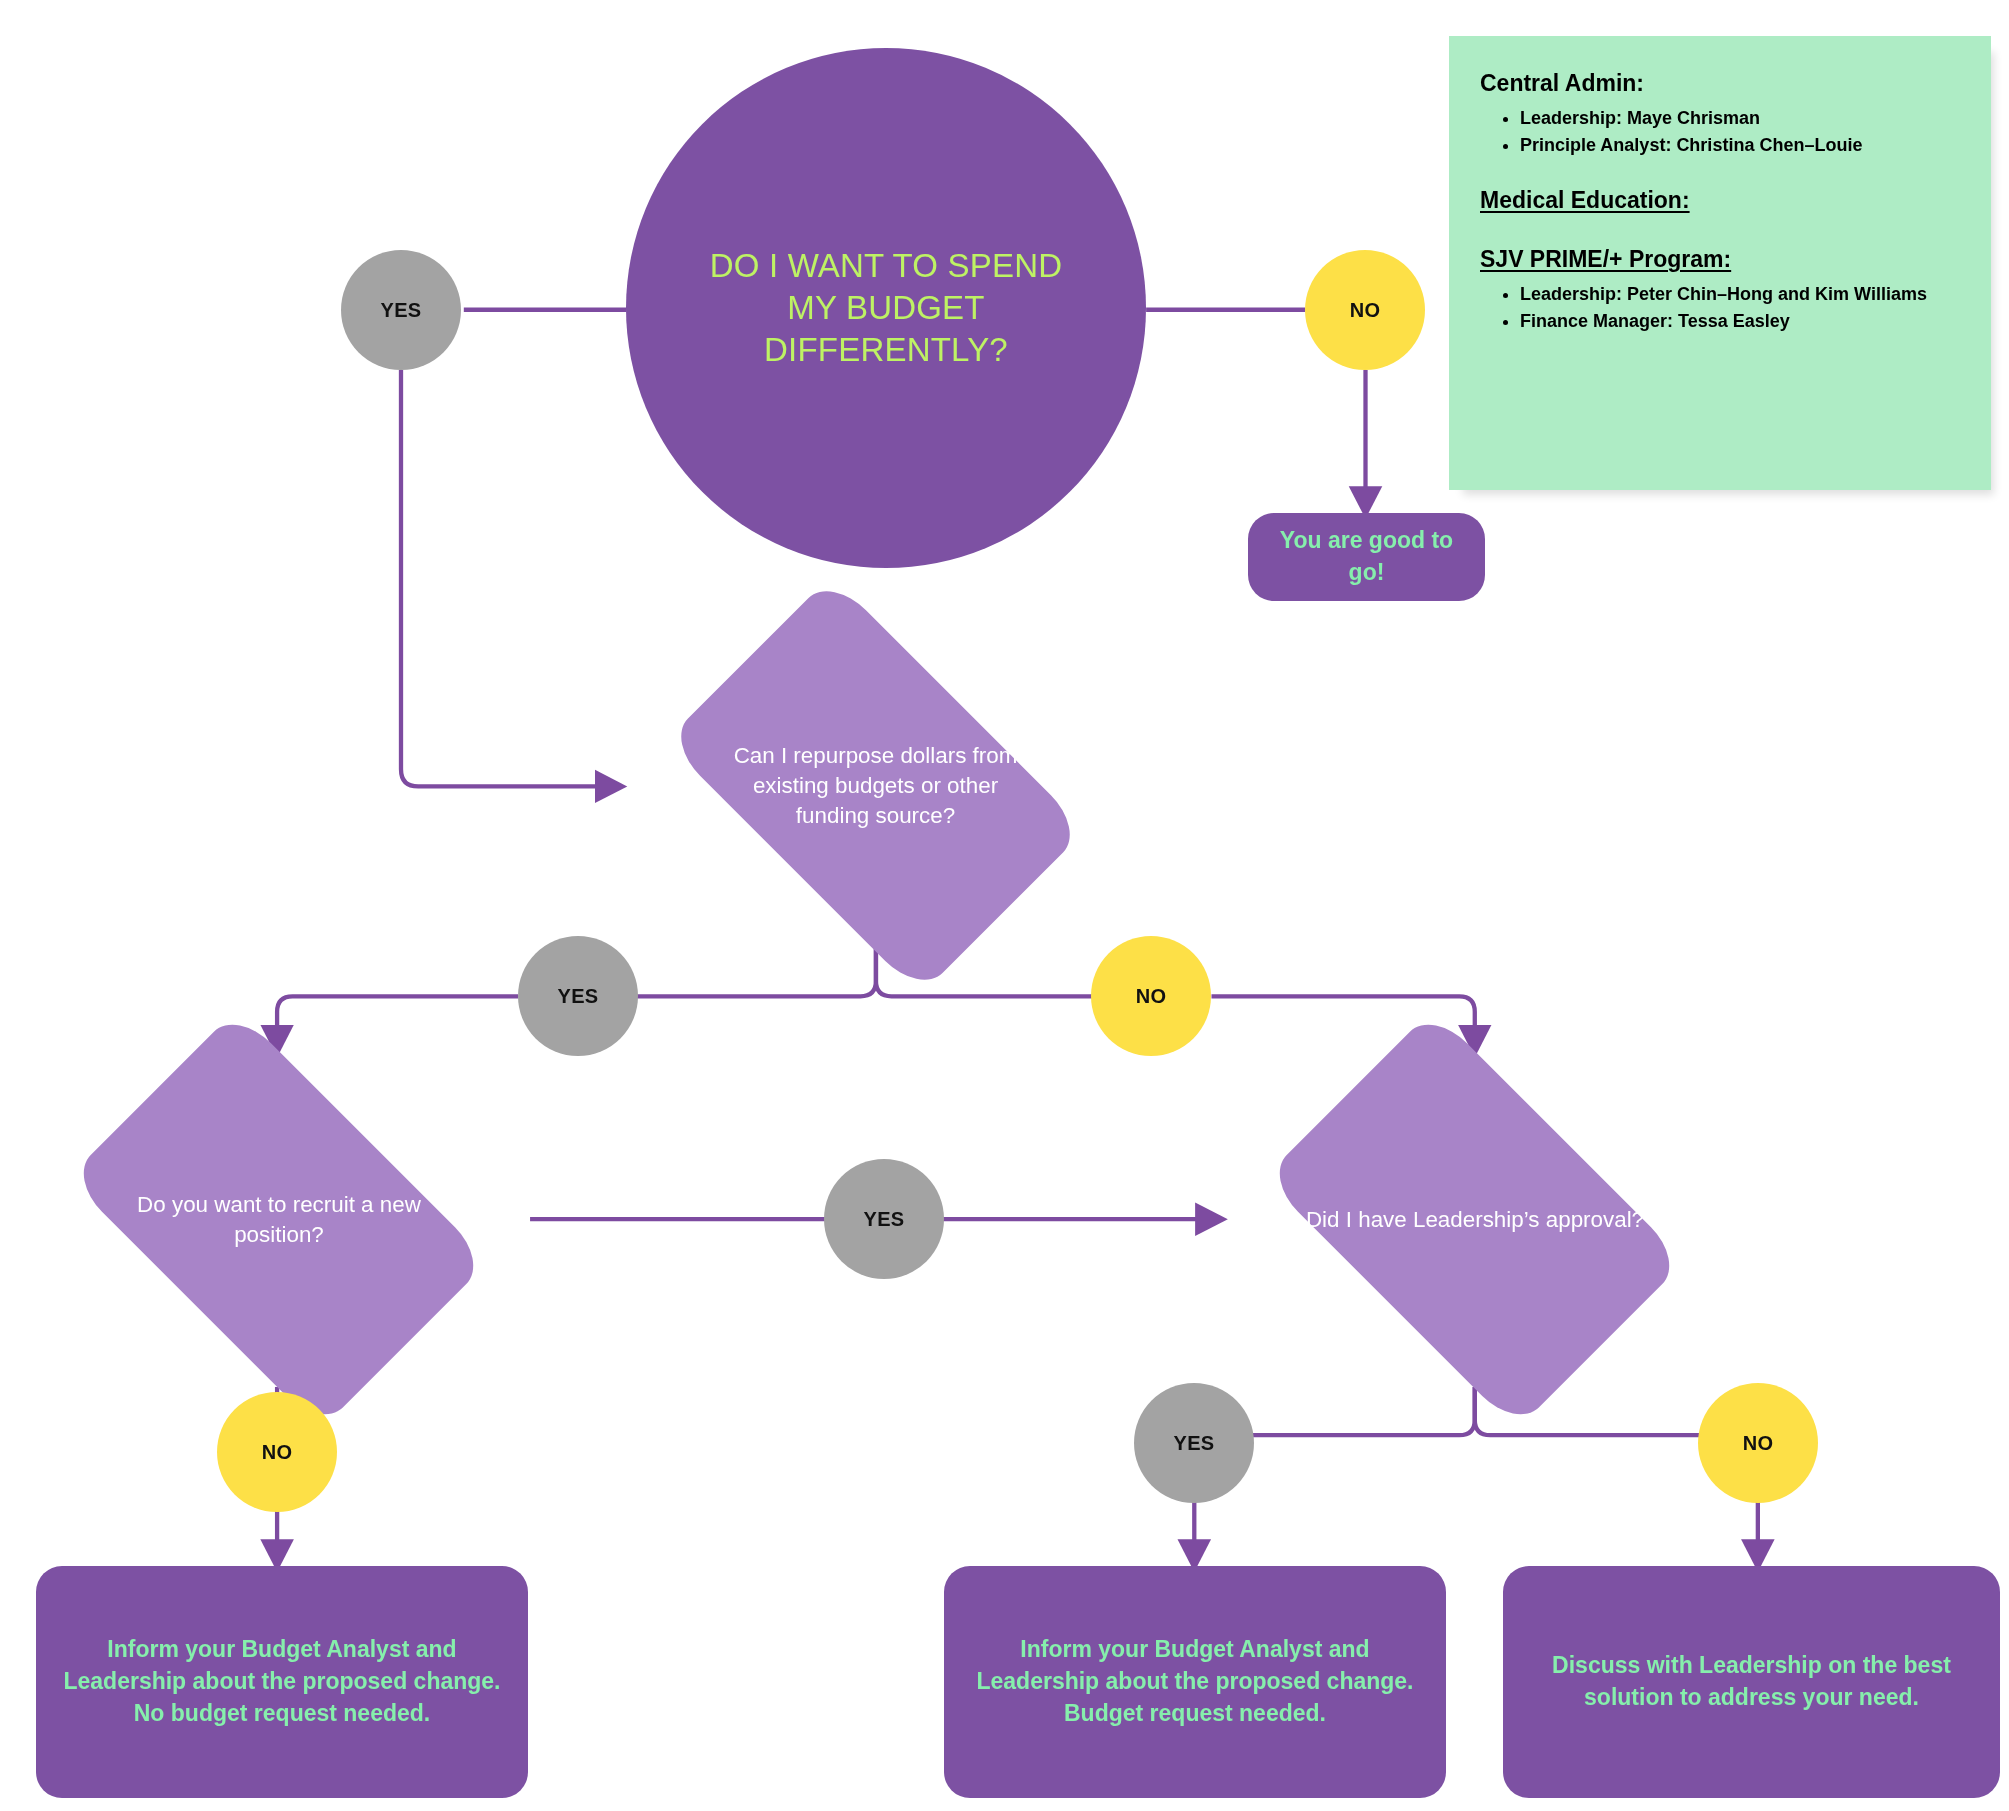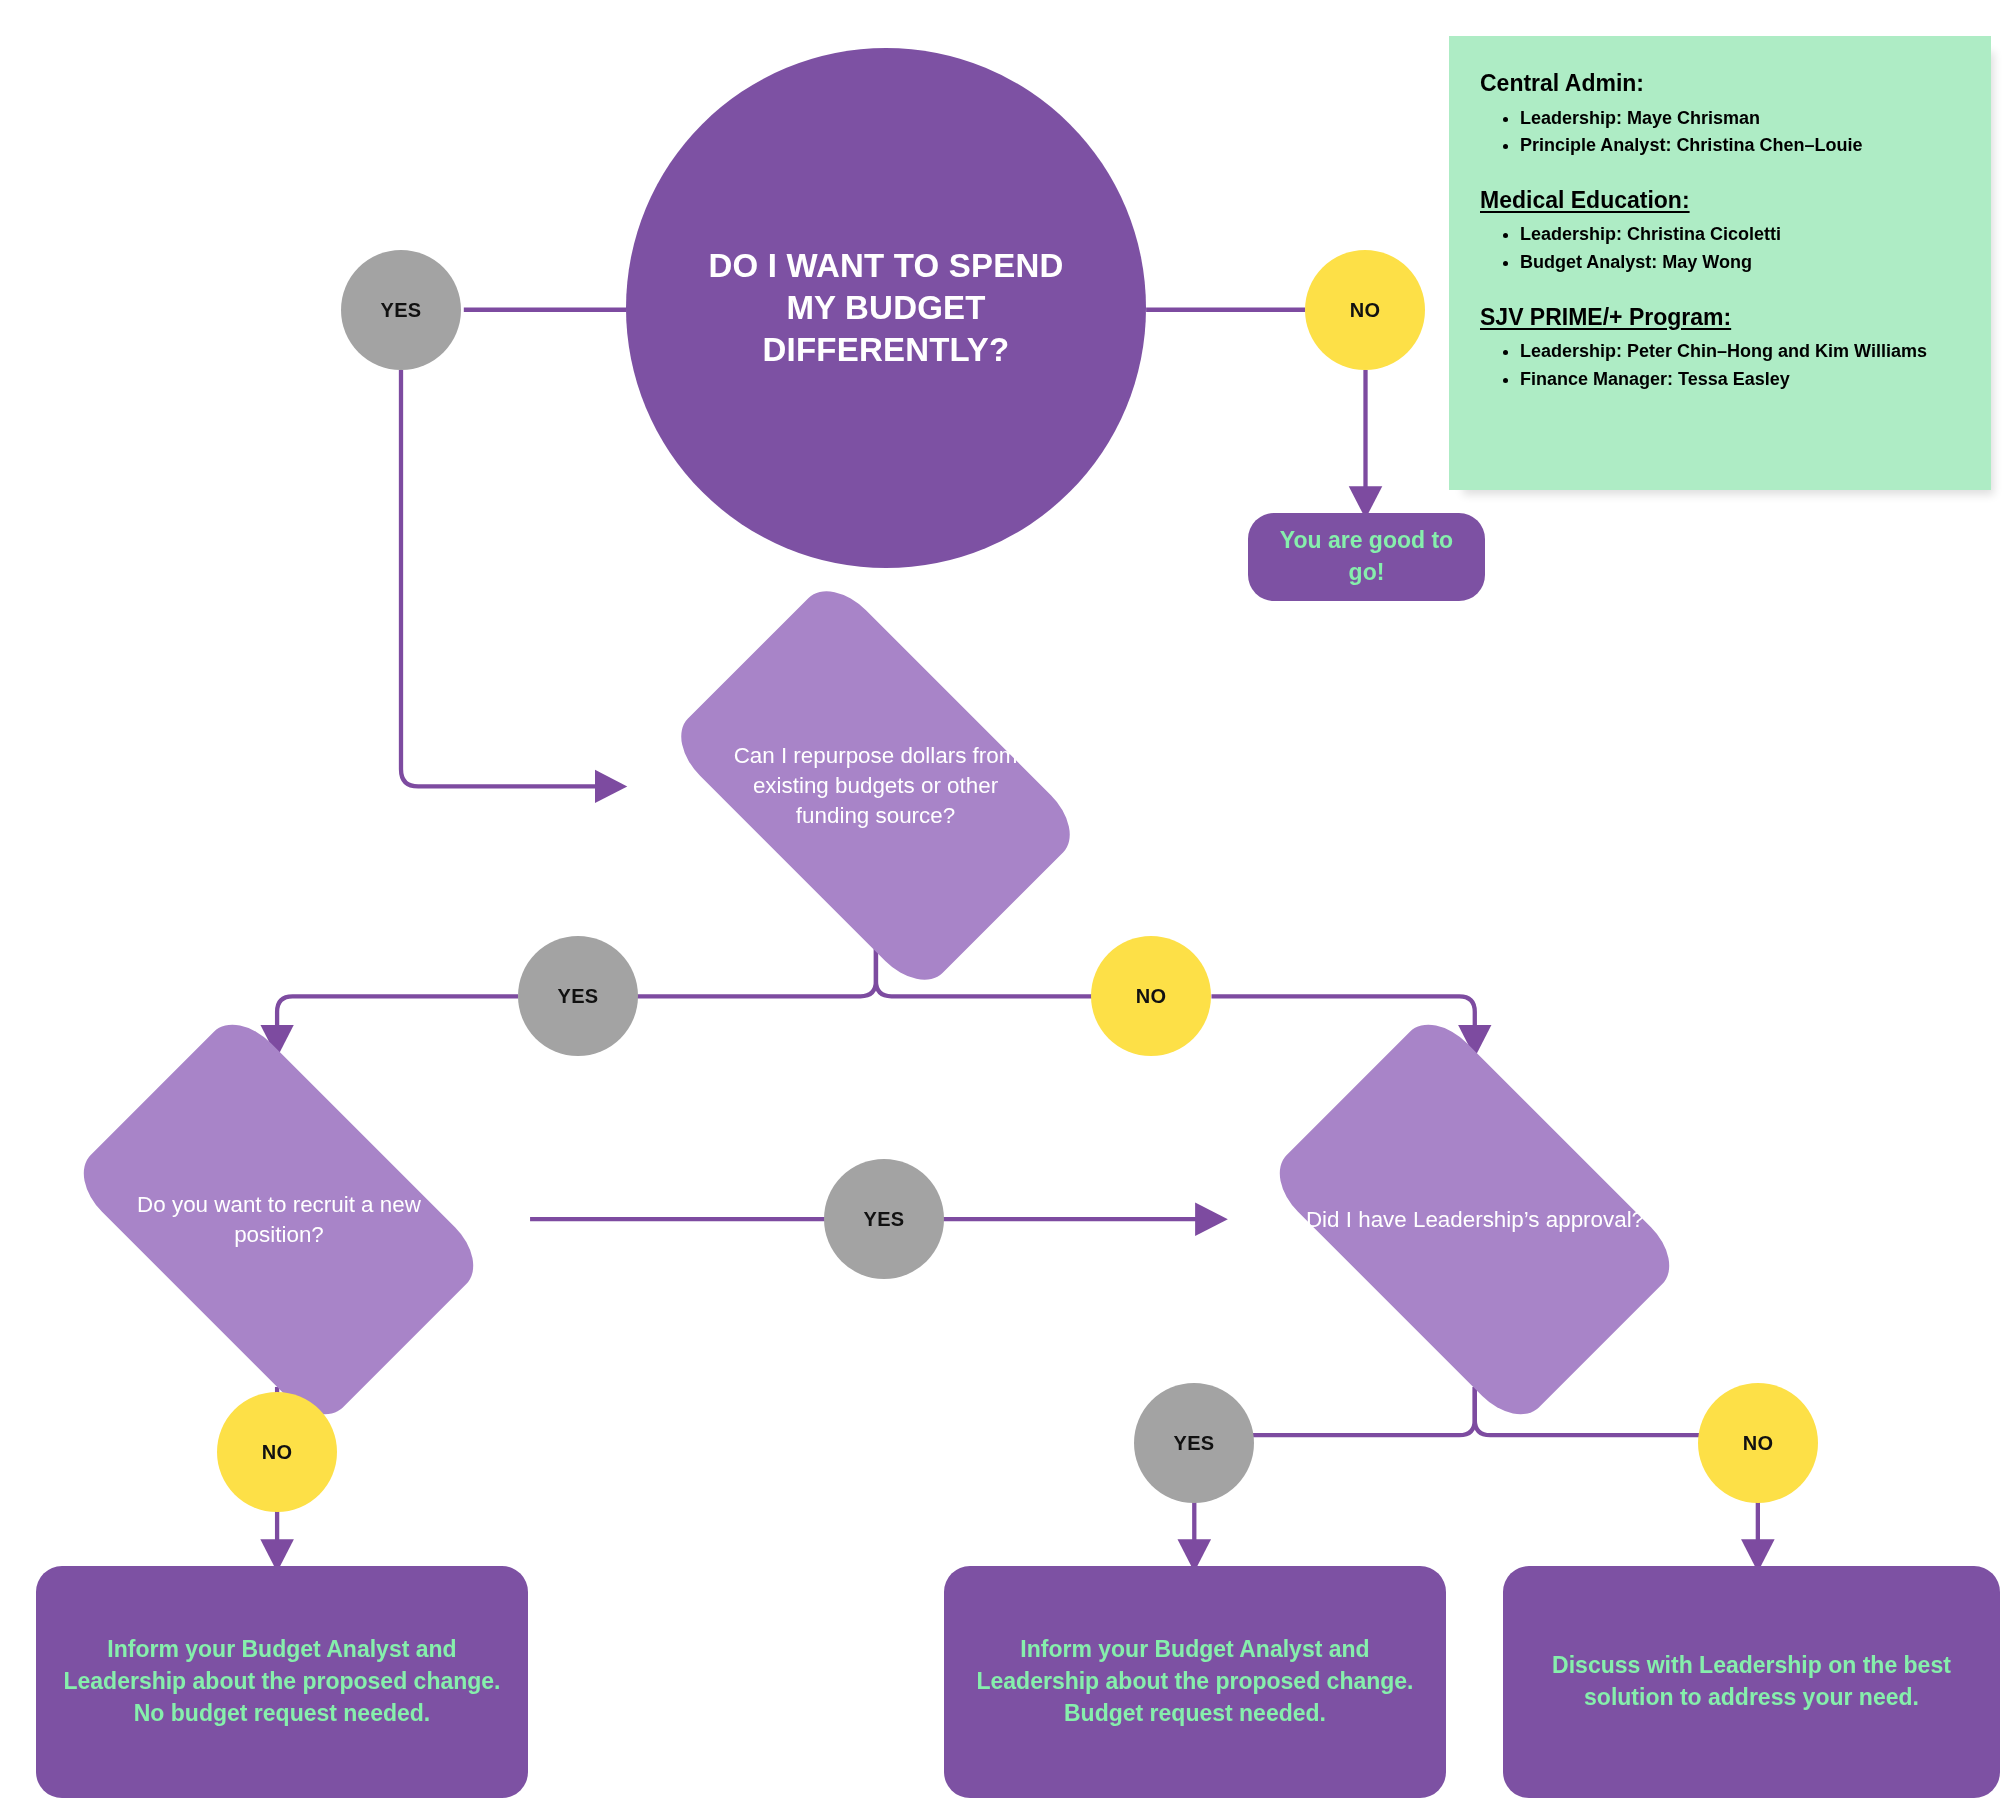--- a/index.html
+++ b/index.html
@@ -24,22 +24,22 @@
   
   .node{position:absolute;box-sizing:border-box;}
 
   .circle-main{
     border-radius:50%;
     background:#7D51A3;
     display:flex;align-items:center;justify-content:center;
     text-align:center;
   }
   .circle-main .txt{
-    color:#ffffff;
-    font-weight:bold;
+    color:#bef264;
+    font-weight:normal;
     font-size:33px;
     line-height:1.28;
     letter-spacing:0.2px;
     width:78%;
   }
 
   .pill{
     border-radius:50%;
     display:flex;align-items:center;justify-content:center;
     text-align:center;
@@ -236,24 +236,20 @@
     <div class="grp">
       <div class="hdr">Central Admin:</div>
       <ul>
         <li>Leadership: Maye Chrisman</li>
         <li>Principle Analyst: Christina Chen–Louie</li>
       </ul>
     </div>
 
     <div class="grp">
       <div class="hdr underline">Medical Education:</div>
-      <ul>
-        <li>Leadership: Christina Cicoletti</li>
-        <li>Budget Analyst: May Wong</li>
-      </ul>
     </div>
 
     <div class="grp">
       <div class="hdr underline">SJV PRIME/+ Program:</div>
       <ul>
         <li>Leadership: Peter Chin–Hong and Kim Williams</li>
         <li>Finance Manager: Tessa Easley</li>
       </ul>
     </div>
 

